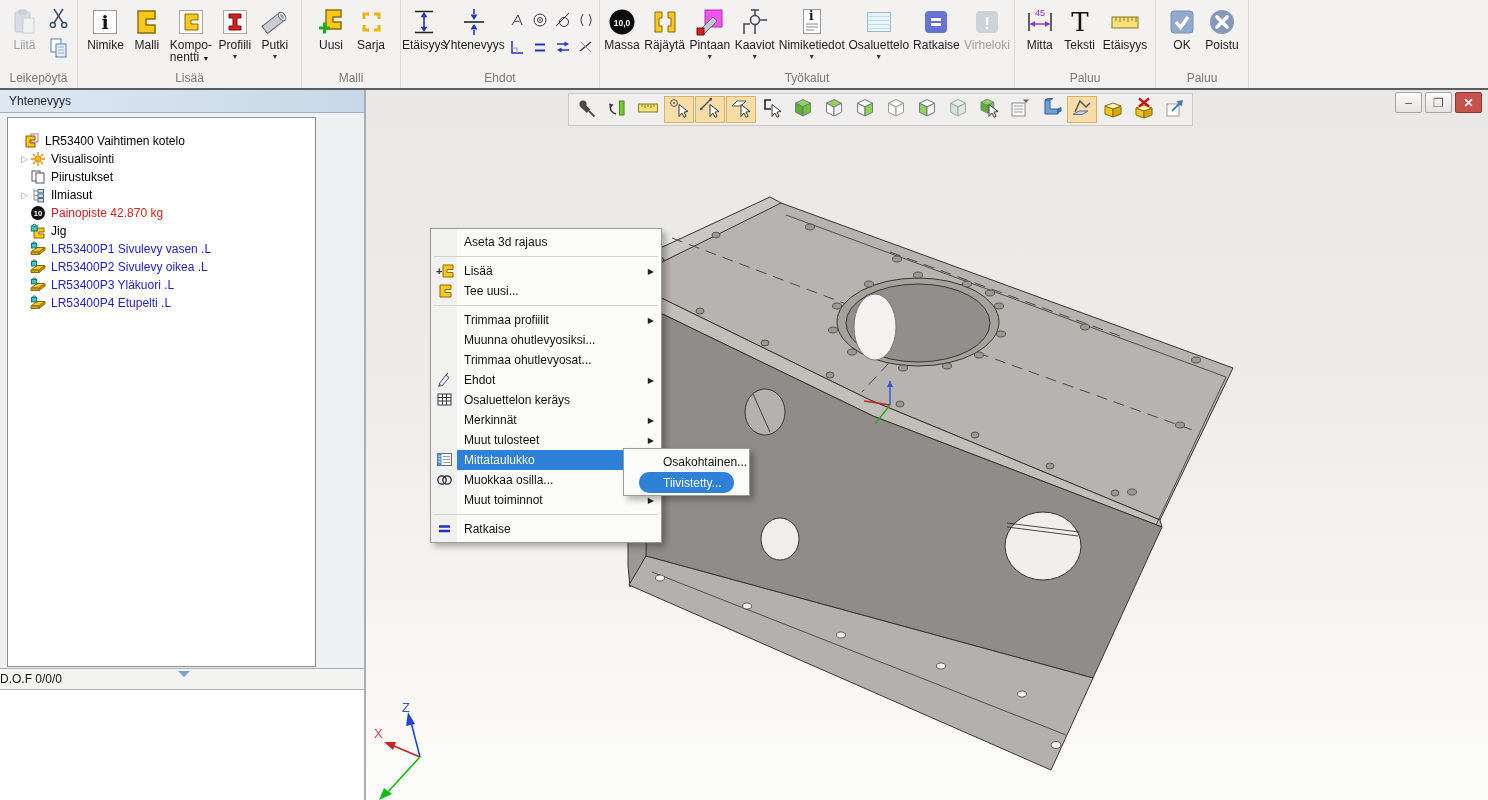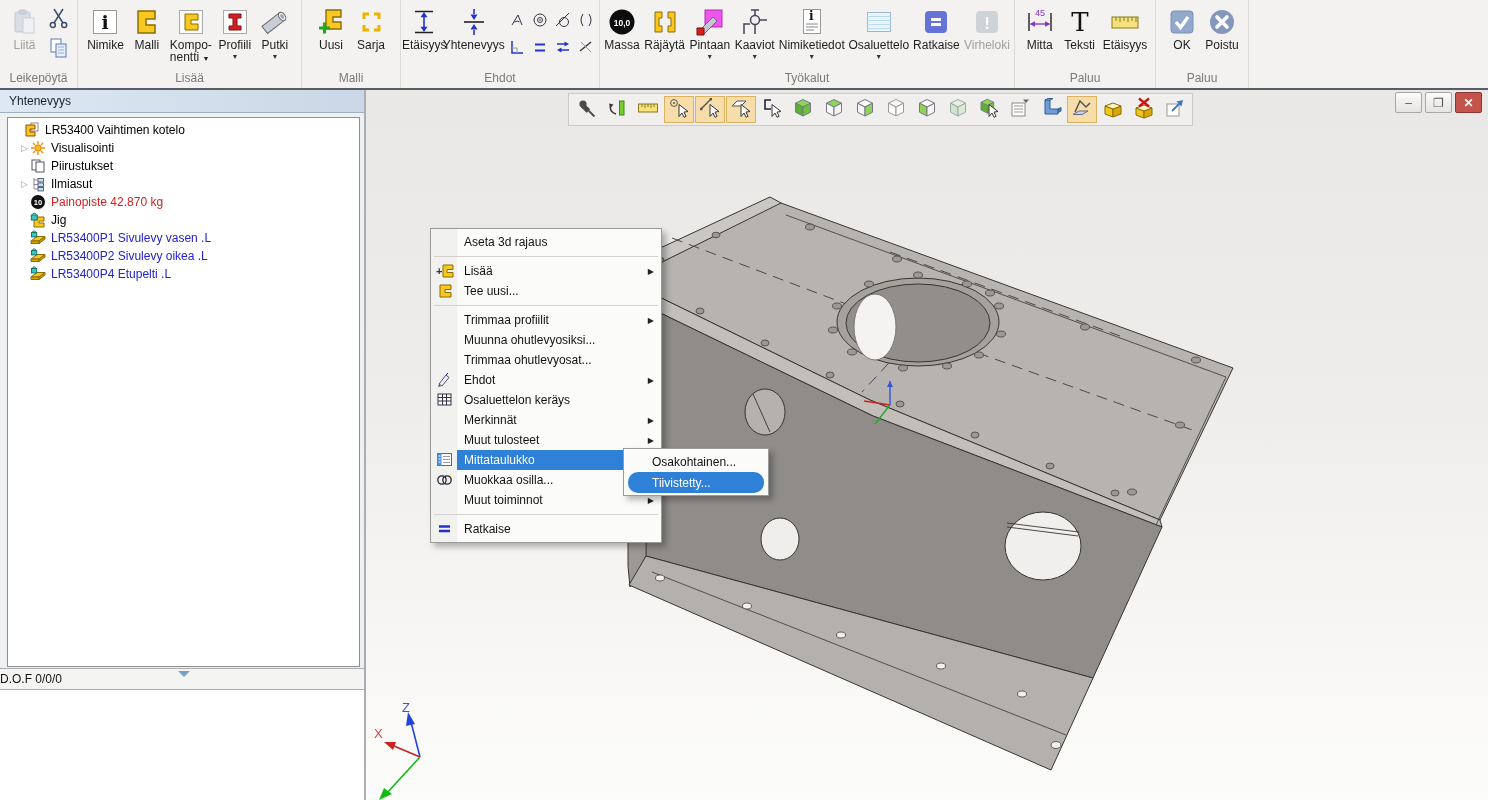--- a/index.html
+++ b/index.html
@@ -18,21 +18,21 @@
   .rbtn.disabled .lbl{color:#a2a09c;}
   .rbtn.disabled .ricon{opacity:.55;}
   .smallcol{display:flex;flex-direction:column;justify-content:flex-start;gap:6px;padding:4px 2px 0;}
   .sbtn{width:24px;height:24px;display:flex;align-items:center;justify-content:center;}
   .cgrid{display:grid;grid-template-columns:repeat(4,22px);grid-auto-rows:26px;gap:1px;margin:4px 0 0 4px;}
   .cgrid .gbtn{display:flex;align-items:center;justify-content:center;}
   
   #left-panel{position:absolute;left:0;top:90px;width:366px;height:710px;background:#eef0f1;border-right:2px solid #a8aeb4;}
   #tree-header{position:absolute;left:0;top:0;width:100%;height:23px;line-height:22px;padding-left:9px;color:#15202c;
     background:linear-gradient(90deg,#dde8f2,#c9d7e6);border-bottom:1px solid #9fb0c0;}
-  #tree-box{position:absolute;left:7px;top:27px;width:353px;height:550px;background:#fff;border:1px solid #8e8e8e;overflow:hidden;padding-top:3px;}
+  #tree-box{position:absolute;left:7px;top:27px;width:309px;height:550px;background:#fff;border:1px solid #8e8e8e;overflow:hidden;padding-top:14px;}
   .trow{height:18px;display:flex;align-items:center;white-space:nowrap;}
   .trow .exp{width:11px;margin-left:5px;color:#9a9a9a;font-size:9px;text-align:center;}
   .trow .ticon{width:17px;display:flex;justify-content:flex-start;}
   .trow .tlabel{margin-left:4px;}
   #dof-row{position:absolute;left:0;top:578px;width:364px;height:22px;line-height:21px;
     background:#f4f4f2;border-top:1px solid #a8aeb4;border-bottom:1px solid #a8aeb4;color:#111;}
   #splitter-grip{position:absolute;left:178px;top:581px;width:0;height:0;border-left:6px solid transparent;border-right:6px solid transparent;border-top:6px solid #7aa0c8;}
   #bottom-box{position:absolute;left:0;top:600px;width:364px;height:110px;background:#fff;}
   
   #viewport{position:absolute;left:366px;top:90px;width:1122px;height:710px;
@@ -51,21 +51,21 @@
   .menu{position:absolute;z-index:10;background:linear-gradient(to right,#f1f1ef 26px,#fbfbfa 26px);
     border:1px solid #9a9a9a;box-shadow:4px 4px 6px rgba(0,0,0,.28);padding:3px 1px;}
   #context-menu{left:64px;top:138px;width:232px;}
   .mrow{position:relative;height:20px;display:flex;align-items:center;padding-left:32px;color:#111;}
   .mrow .micon{position:absolute;left:3px;top:1px;width:20px;height:18px;display:flex;align-items:center;justify-content:center;}
   .mrow .marrow{position:absolute;right:6px;font-size:8px;color:#222;}
   .mrow.hl{background:linear-gradient(to right,transparent 25px,#2f80d7 25px);color:#fff;border-radius:10px;}
   .mrow.hl .marrow{color:#fff;}
   .msep{height:9px;position:relative;}
   .msep::after{content:'';position:absolute;left:2px;right:2px;top:4px;border-top:1px solid #d4d2cf;}
-  #submenu{left:257px;top:358px;width:146px;padding:2px 4px;background:#fbfbfa;}
+  #submenu{left:257px;top:358px;width:127px;padding:2px 15px;background:#fbfbfa;}
   #submenu .mrow{height:21px;padding-left:24px;}
   #submenu .mrow.hl{background:#2f80d7;}
 </style>
 </head>
 <body>
 
 <div id="ribbon">
     <div class="rgroup" style="width:78px">
       <div class="ritems">
         <div class="rbtn disabled">
@@ -497,20 +497,33 @@
         <span class="exp" style="margin-left: 11px;"></span>
         <span class="ticon">
           <svg width="16" height="16" viewBox="0 0 16 16">
             <polygon points="1,11 7,6.5 15,6.5 9,11" fill="#f8c821" stroke="#8a6d00"></polygon>
             <polygon points="1,11 9,11 9,13.5 1,13.5" fill="#d9a90a" stroke="#8a6d00"></polygon>
             <polygon points="9,11 15,6.5 15,9 9,13.5" fill="#c79a08" stroke="#8a6d00"></polygon>
             <path d="M2.5,2.5 a1.6,1.6 0 0 1 3.2,0" fill="none" stroke="#12756e"></path>
             <rect x="1.5" y="2.5" width="5.2" height="4.4" fill="#40c4bc" stroke="#12756e"></rect>
           </svg>
         </span>
+        <span class="tlabel" style="color: rgb(34, 34, 204);">LR53400P3 Yläkuori .L</span>
+      </div>
+      <div class="trow">
+        <span class="exp" style="margin-left: 11px;"></span>
+        <span class="ticon">
+          <svg width="16" height="16" viewBox="0 0 16 16">
+            <polygon points="1,11 7,6.5 15,6.5 9,11" fill="#f8c821" stroke="#8a6d00"></polygon>
+            <polygon points="1,11 9,11 9,13.5 1,13.5" fill="#d9a90a" stroke="#8a6d00"></polygon>
+            <polygon points="9,11 15,6.5 15,9 9,13.5" fill="#c79a08" stroke="#8a6d00"></polygon>
+            <path d="M2.5,2.5 a1.6,1.6 0 0 1 3.2,0" fill="none" stroke="#12756e"></path>
+            <rect x="1.5" y="2.5" width="5.2" height="4.4" fill="#40c4bc" stroke="#12756e"></rect>
+          </svg>
+        </span>
         <span class="tlabel" style="color: rgb(34, 34, 204);">LR53400P4 Etupelti .L</span>
       </div>
     </div>
   <div id="dof-row">D.O.F  0/0/0</div>
   <div id="splitter-grip"></div>
   <div id="bottom-box"></div>
 </div>
 
 <div id="viewport">
   <svg id="model-svg" width="1122" height="710" viewBox="366 90 1122 710">

